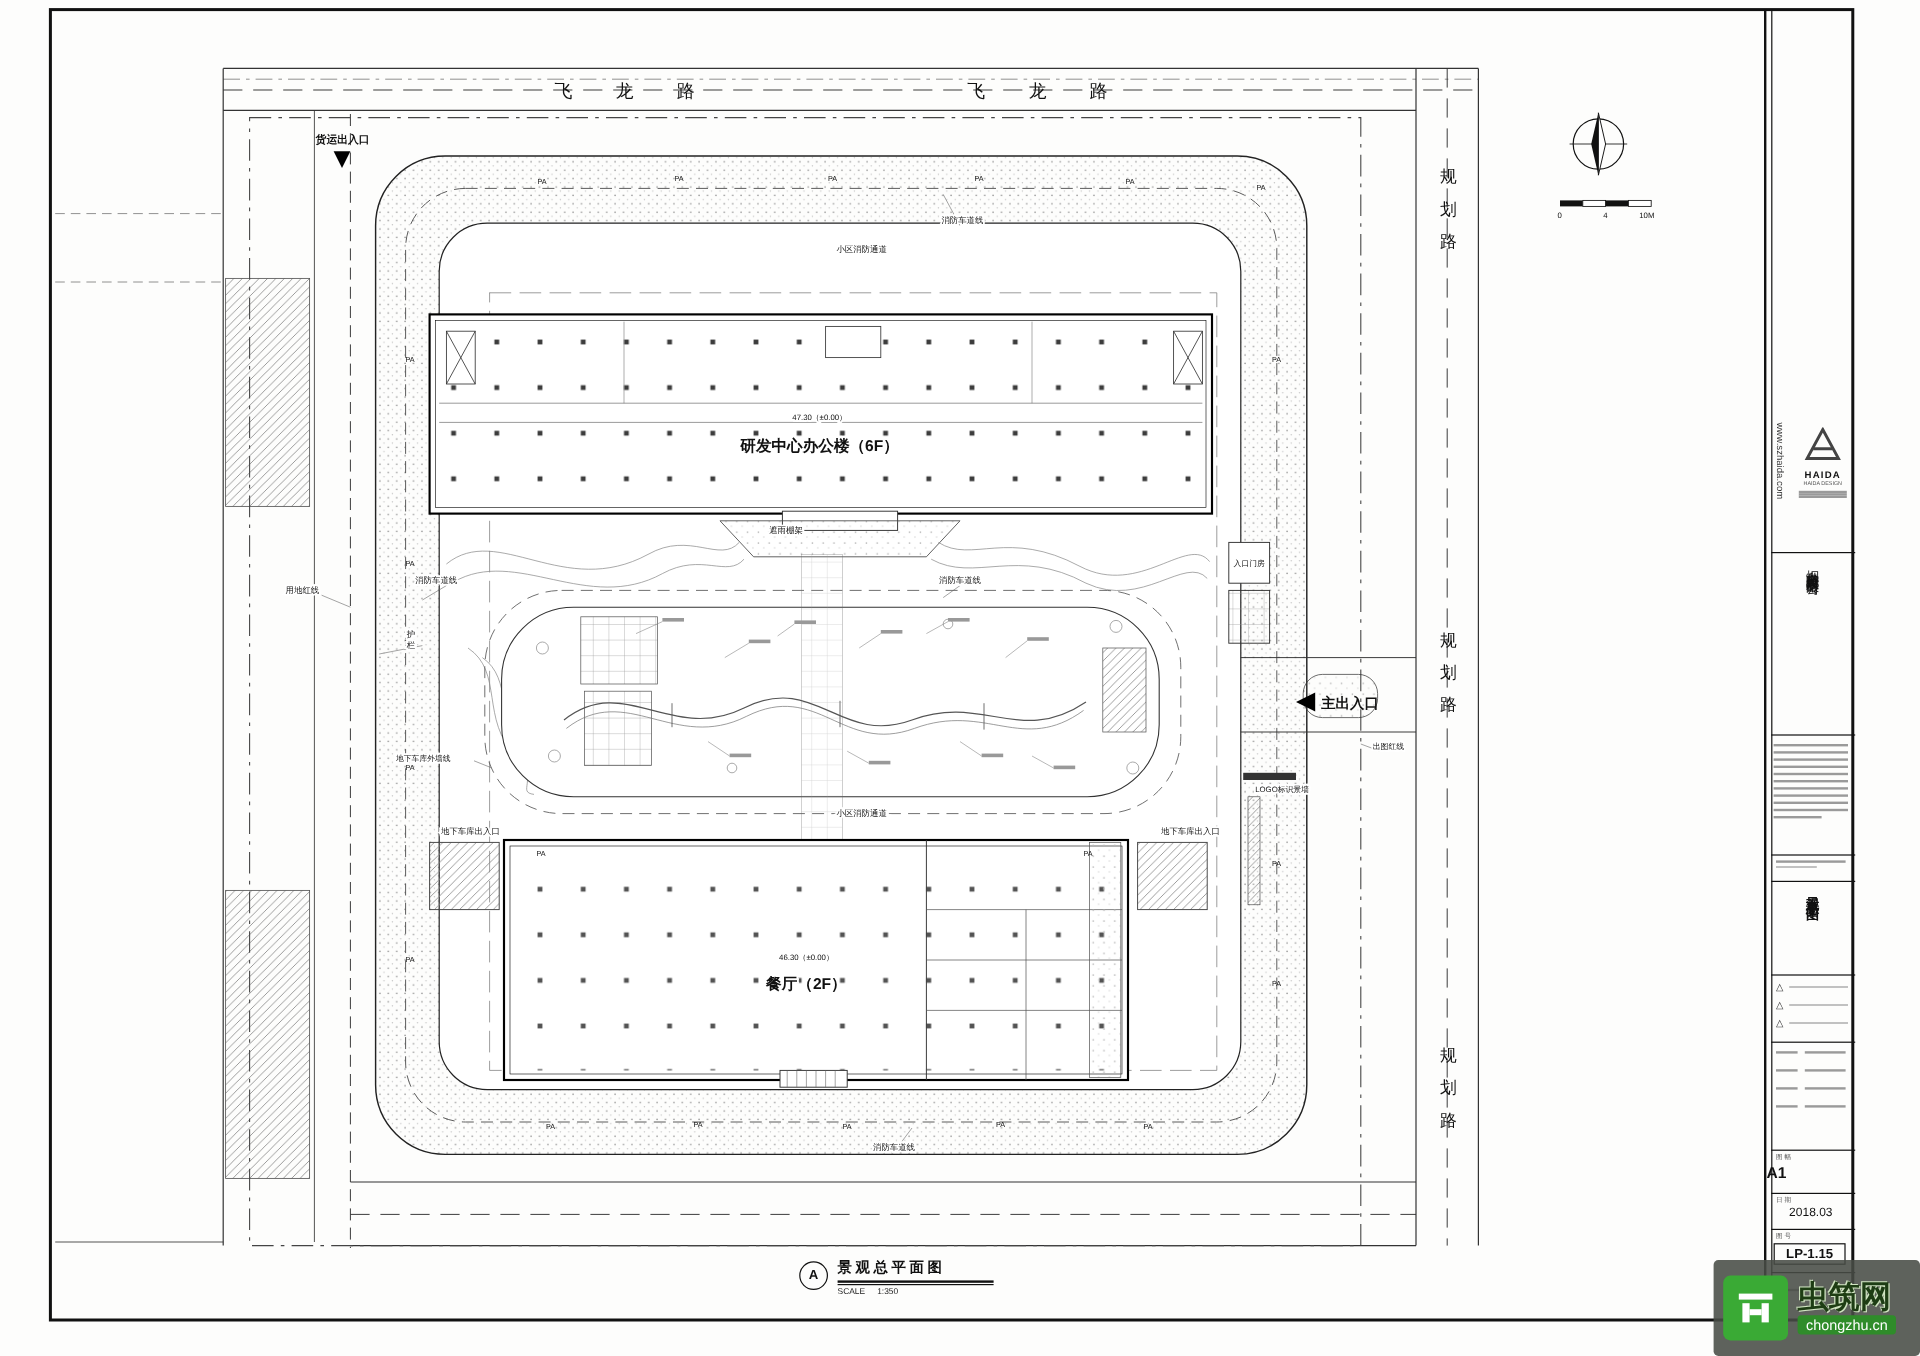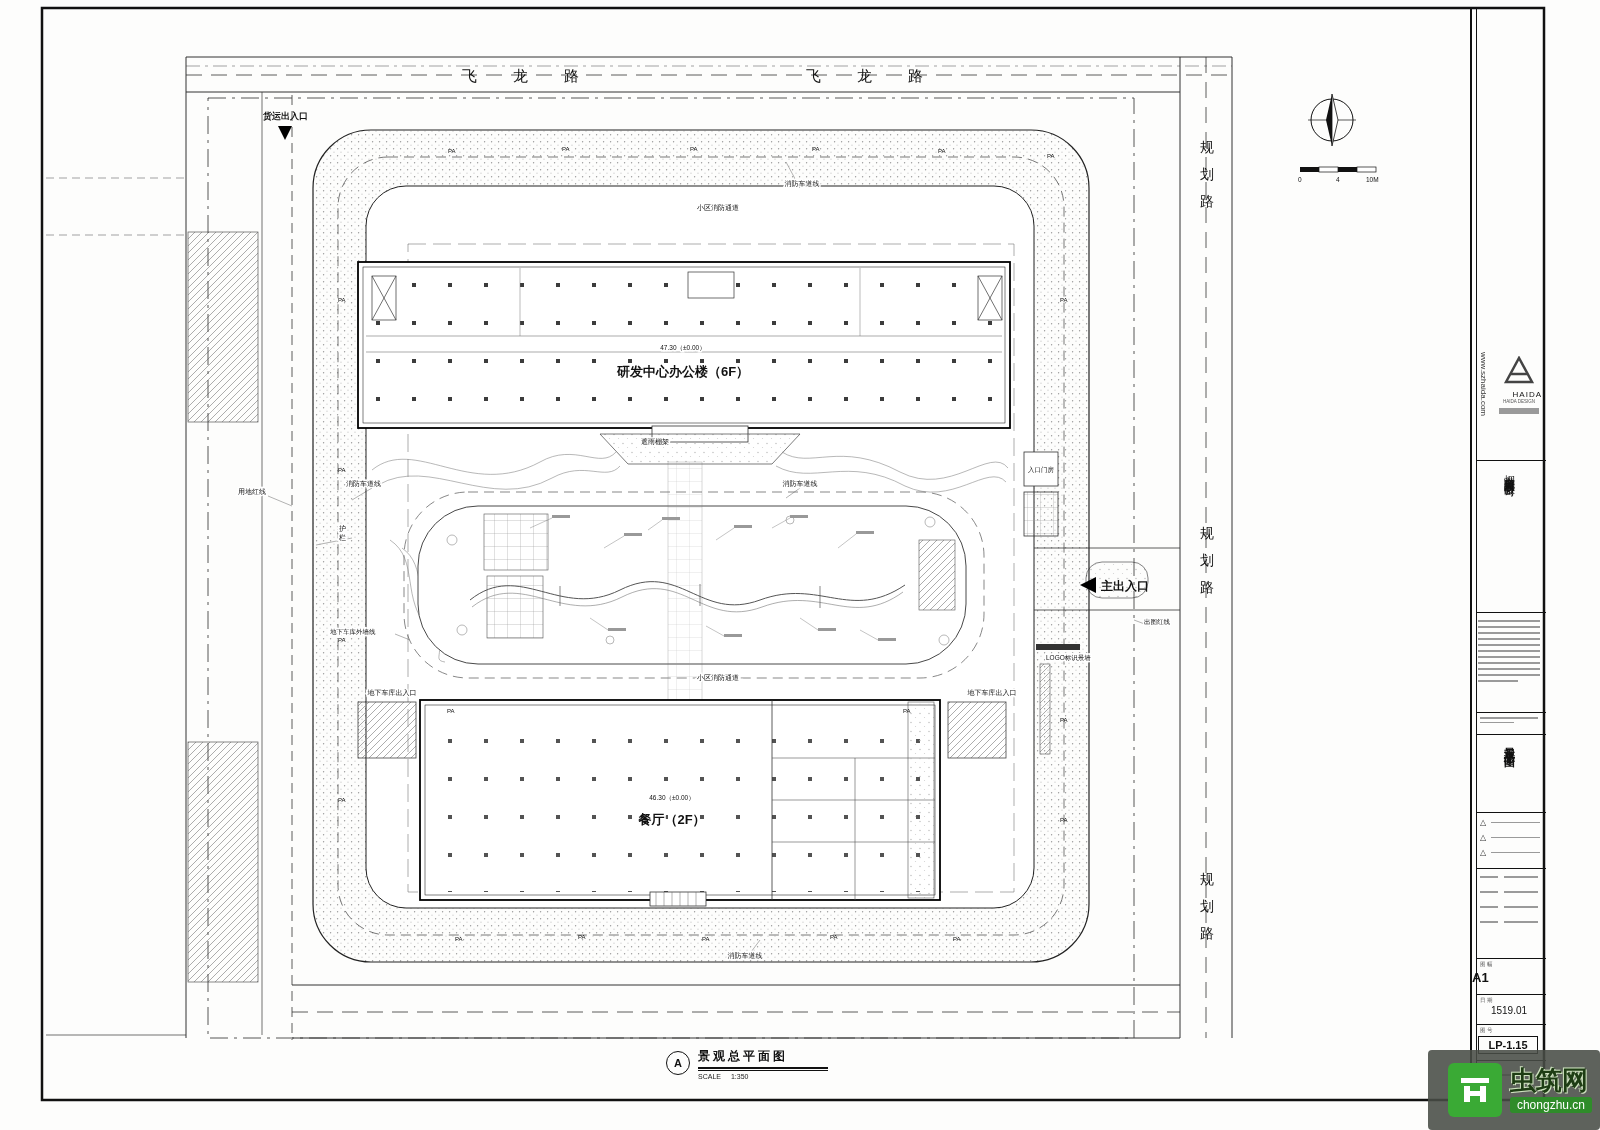--- a/index.html
+++ b/index.html
@@ -22,21 +22,21 @@
   
   .tb{position:absolute;left:1470px;top:8px;width:74px;height:1092px;border-left:2px solid #111;}
   .tb .inner{position:absolute;left:4px;top:0;width:70px;height:1092px;border-left:1px solid #111;}
   .tb-line{position:absolute;left:4px;width:70px;height:1px;background:#111;}
   .tb-el{position:absolute;}
   .vtext{writing-mode:vertical-rl;}
   .bar{background:#9a9a9a;height:2px;margin-bottom:4px;}
   
   .wm{position:absolute;left:1428px;top:1050px;width:172px;height:80px;
       background:rgba(72,76,70,.88);border-radius:4px;display:flex;align-items:center;
-      padding:0 8px;box-sizing:border-box;gap:8px;justify-content:flex-end;}
+      padding:0 8px;box-sizing:border-box;gap:8px;}
   .wm-logo{width:54px;height:54px;background:#3aaa35;border-radius:6px;flex:0 0 auto;
            display:flex;align-items:center;justify-content:center;}
   .wm-name{font-size:26px;font-weight:bold;color:#1e3d14;
            text-shadow:1px 1px 0 #cfe3c0,-1px -1px 0 #cfe3c0;line-height:1.05;}
   .wm-dom{font-size:12px;color:#fff;background:#2f8c2a;border-radius:3px;
           padding:1px 7px;display:inline-block;margin-top:2px;}
 </style>
 </head>
 <body>
 
@@ -313,21 +313,21 @@
     <div class="tb-line" style="top:1016px"></div>
     <div class="tb-line" style="top:1052px"></div>
 
     <div class="tb-el vtext" style="top:344px;left:7px;height:110px;font-size:8px;color:#333;">www.szhaida.com</div>
 
     <div class="tb-el" style="top:348px;left:24px;width:46px;text-align:center;">
       <svg width="34" height="30" viewBox="0 0 34 30">
         <polygon points="4,26 17,2 30,26" fill="none" stroke="#444" stroke-width="2.5"></polygon>
         <line x1="9" y1="18" x2="25" y2="18" stroke="#444" stroke-width="2.5"></line>
       </svg>
-      <div style="font-size:8px;font-weight:normal;letter-spacing:1px;text-align:right;">HAIDA</div>
+      <div style="font-size:8px;font-weight:bold;letter-spacing:1px;">HAIDA</div>
       <div style="font-size:4.5px;color:#555;">HAIDA DESIGN</div>
       <div class="bar" style="width:40px;margin:4px auto 0;"></div>
       <div class="bar" style="width:40px;margin:0 auto 0;"></div>
       <div class="bar" style="width:40px;margin:0 auto;"></div>
     </div>
 
     <div class="tb-el" style="top:458px;left:0;width:74px;height:144px;display:flex;justify-content:center;">
       <span class="vtext" style="font-size:11px;letter-spacing:1px;">烟台中宠食品股份有限公司</span>
     </div>
 
@@ -376,21 +376,21 @@
       <div style="display:flex;gap:6px;">
           <span class="bar" style="width:18px;margin:0;"></span>
           <span class="bar" style="flex:1;margin:0;"></span>
         </div>
     </div>
 
     <div class="tb-el" style="top:953px;left:8px;font-size:5.5px;color:#555;">图 幅</div>
     <div class="tb-el" style="top:962px;left:0;width:74px;text-align:left;font-size:13px;font-weight:bold;">A1</div>
 
     <div class="tb-el" style="top:989px;left:8px;font-size:5.5px;color:#555;">日 期</div>
-    <div class="tb-el" style="top:997px;left:0;width:74px;text-align:center;font-size:10px;">1519.01</div>
+    <div class="tb-el" style="top:997px;left:0;width:74px;text-align:center;font-size:10px;">2018.03</div>
 
     <div class="tb-el" style="top:1019px;left:8px;font-size:5.5px;color:#555;">图 号</div>
     <div class="tb-el" style="top:1028px;left:6px;width:58px;text-align:center;font-size:11px;font-weight:bold;
          border:1px solid #111;padding:2px 0;">LP-1.15</div>
 
     <div class="tb-el bar" style="top:1066px;left:12px;width:48px;"></div>
   </div>
 
   <div class="wm">
     <div class="wm-logo">

